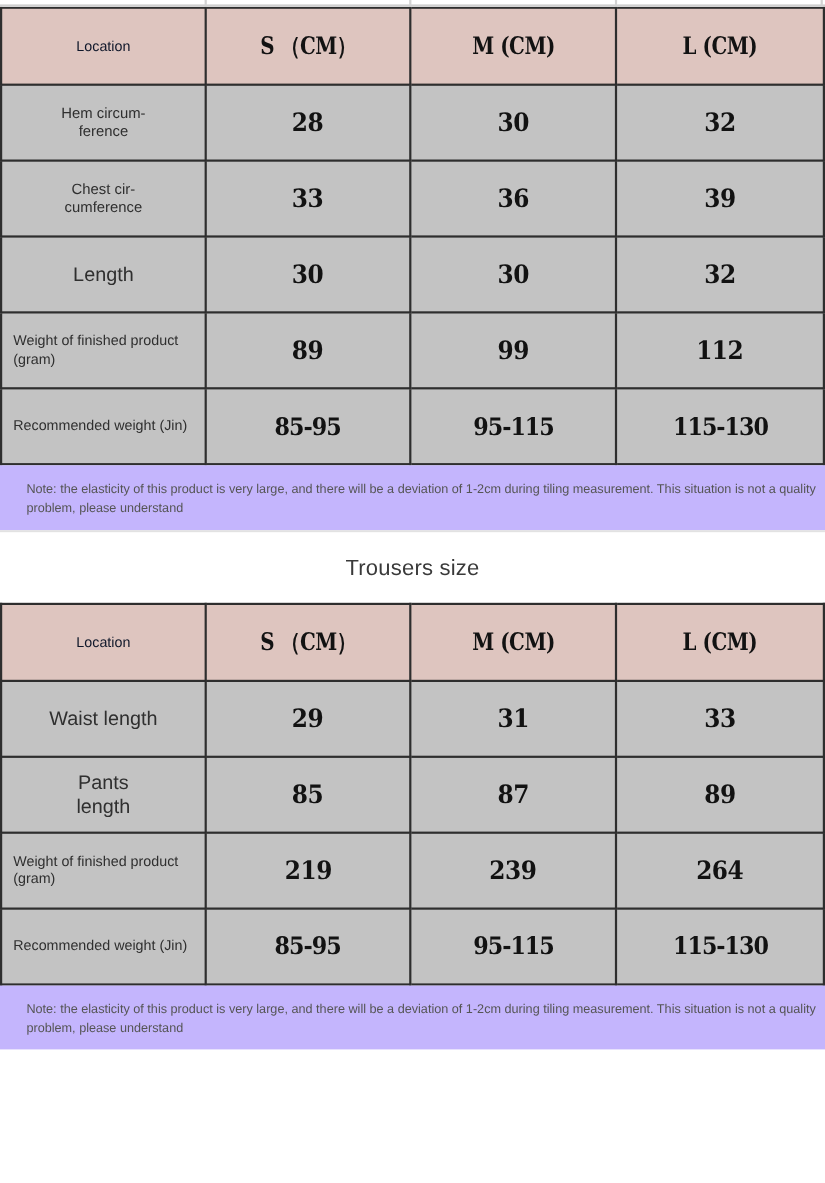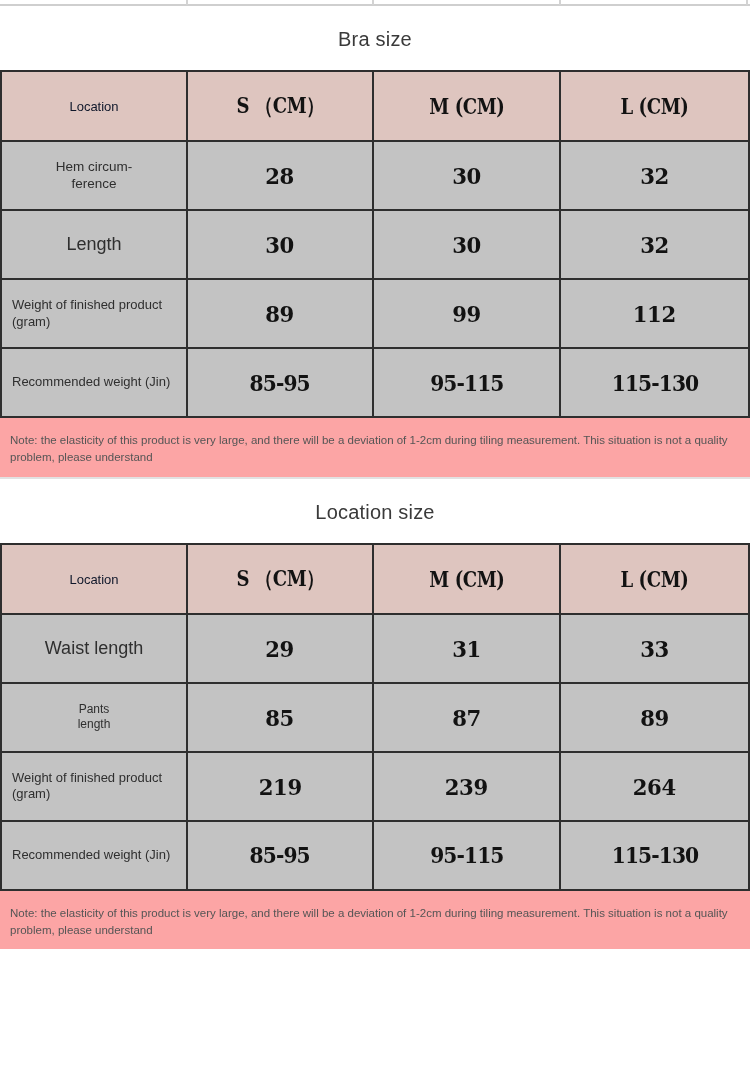--- a/index.html
+++ b/index.html
@@ -101,44 +101,44 @@
   .row-label {
     font-size: 13.5px;
     font-weight: 400;
     color: #2f2f2f;
     line-height: 1.25;
     display: block;
     padding: 0 6px;
   }
   .row-label.wide   { font-size: 13px; }
   .row-label.big    { font-size: 18px; }
-  .row-label.narrow { font-size: 12px; }
+  .row-label.narrow { font-size: 18px; }
   .row-label.left   { text-align: left; padding-left: 10px; }
 
   .val {
     font-size: 23px;
     font-weight: 700;
     color: #121212;
     font-family: "DejaVu Serif", serif;
     letter-spacing: -0.5px;
     display: inline-block;
     transform: scaleX(0.92);
   }
   .val.range {
     font-size: 22px;
     letter-spacing: -1px;
   }
 
   .note {
     font-size: 11.5px;
     line-height: 1.5;
     color: #555555;
-    padding: 14px 8px 10px 10px;
+    padding: 14px 8px 10px 24px;
     margin: 0;
-    background: #fca5a5;
+    background: #c4b5fd;
   }
 
   .band-divider {
     height: 2px;
     background: #e2e2e2;
     width: 750px;
   }
 </style>
 </head>
 <body>
@@ -146,21 +146,20 @@
 <div class="top-sliver">
   <div class="rule"></div>
   <div class="vdiv" style="left:186px"></div>
   <div class="vdiv" style="left:372px"></div>
   <div class="vdiv" style="left:559px"></div>
   <div class="vdiv" style="left:746px"></div>
 </div>
 
 <div class="section">
 
-  <h2 class="section-title">Bra size</h2>
 
   <table class="size-table">
     <colgroup>
       <col class="c-loc">
         <col class="c-s">
         <col class="c-m">
         <col class="c-l">
     </colgroup>
     <thead>
       <tr>
@@ -188,20 +187,34 @@
         </td>
         <td>
           <span class="val">30</span>
         </td>
         <td>
           <span class="val">32</span>
         </td>
       </tr>
       <tr>
         <td>
+          <span class="row-label">Chest cir-<br>cumference</span>
+        </td>
+        <td>
+          <span class="val">33</span>
+        </td>
+        <td>
+          <span class="val">36</span>
+        </td>
+        <td>
+          <span class="val">39</span>
+        </td>
+      </tr>
+      <tr>
+        <td>
           <span class="row-label big">Length</span>
         </td>
         <td>
           <span class="val">30</span>
         </td>
         <td>
           <span class="val">30</span>
         </td>
         <td>
           <span class="val">32</span>
@@ -238,21 +251,21 @@
     </tbody>
   </table>
 
   <p class="note">Note: the elasticity of this product is very large, and there will be a deviation of 1-2cm during tiling measurement. This situation is not a quality problem, please understand</p>
 </div>
 
 <div class="band-divider"></div>
 
 <div class="section">
 
-  <h2 class="section-title">Location size</h2>
+  <h2 class="section-title">Trousers size</h2>
 
   <table class="size-table">
     <colgroup>
       <col class="c-loc">
         <col class="c-s">
         <col class="c-m">
         <col class="c-l">
     </colgroup>
     <thead>
       <tr>

